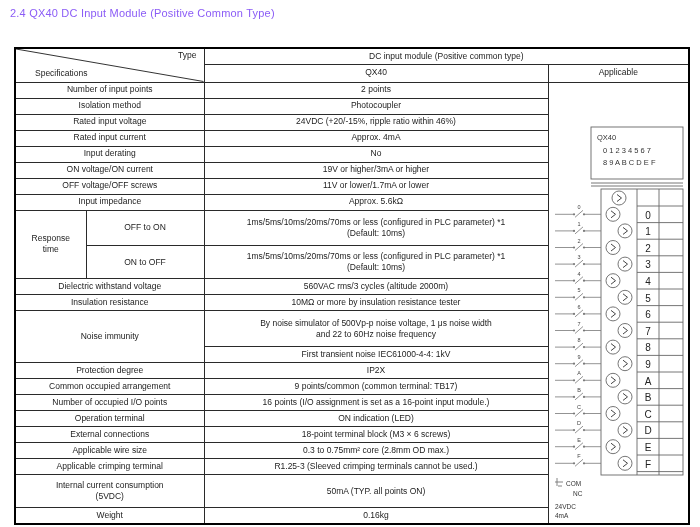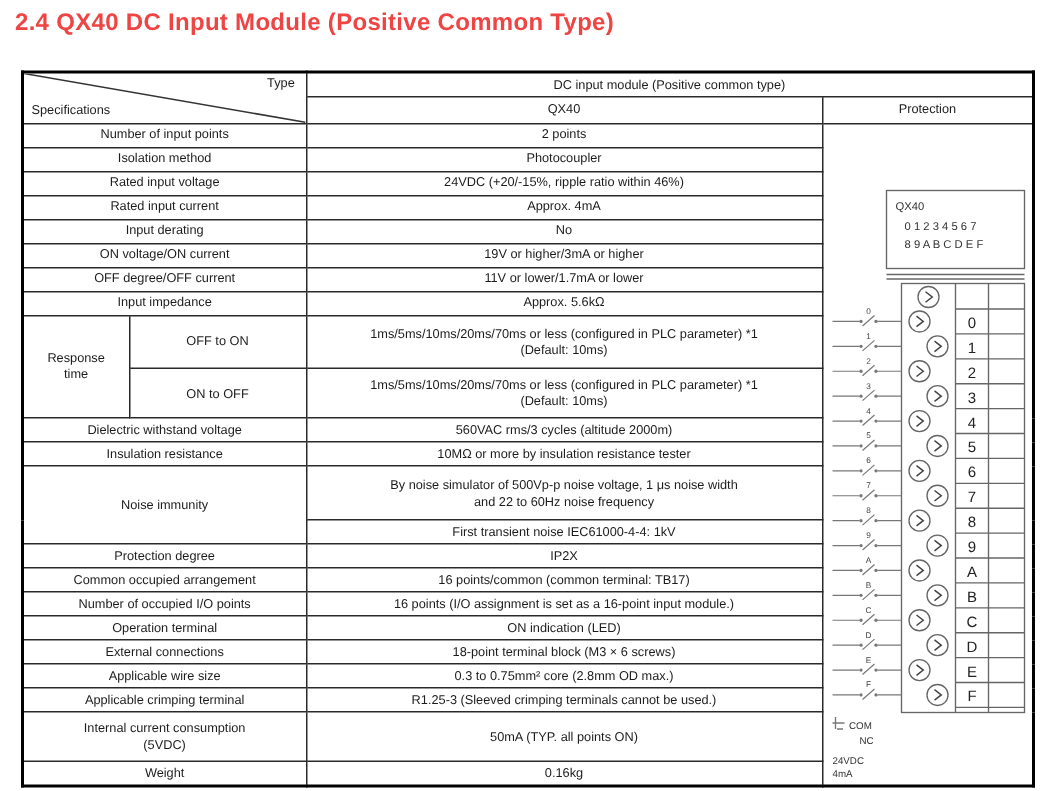--- a/index.html
+++ b/index.html
@@ -1,25 +1,25 @@
 <!DOCTYPE html>
 <html><head>
 <meta charset="utf-8">
 <style>
   html,body{margin:0;padding:0;background:#ffffff;}
   body{width:700px;height:527px;overflow:hidden;font-family:"Liberation Sans",sans-serif;color:#1c1c1c;}
-  .page-title{font-size:16px;font-weight:700;color:#ef4444;margin:7px 0 0 10px;letter-spacing:.2px;}
+  .page-title{font-size:11px;font-weight:400;color:#8b5cf6;margin:7px 0 0 10px;letter-spacing:.2px;}
   table.spec{border-collapse:collapse;table-layout:fixed;position:absolute;left:14px;top:47px;width:674px;border:2px solid #000;}
   table.spec td{border:1px solid #2a2a2a;font-size:8.5px;line-height:1.3;text-align:center;padding:0 2px;vertical-align:middle;overflow:hidden;}
   tr.h1{height:16px;} tr.h2{height:18px;} tr.r1{height:16px;} tr.r2{height:33px;}
   td.hdr{border-bottom:2px solid #000;}
   td.diagcell{position:relative;padding:0;border-bottom:2px solid #000;}
   .diagline{position:absolute;left:0;top:0;width:100%;height:100%;}
   .type-lab{position:absolute;top:1px;right:7px;font-size:8.5px;}
-  .spec-lab{position:absolute;bottom:2px;left:5px;font-size:8.5px;}
+  .spec-lab{position:absolute;bottom:2px;left:19px;font-size:8.5px;}
   .wrapnarrow{display:inline-block;max-width:50px;}
   td.app-cell{vertical-align:top;padding:0;}
   .dt{font-size:7.5px;fill:#333;font-family:"Liberation Sans",sans-serif;}
   .tl{font-size:10px;fill:#222;font-family:"Liberation Sans",sans-serif;}
   .wl{font-size:5.5px;fill:#444;font-family:"Liberation Sans",sans-serif;}
   .bt{font-size:6.5px;fill:#333;font-family:"Liberation Sans",sans-serif;}
 </style>
 </head>
 <body>
 
@@ -38,21 +38,21 @@
       <svg class="diagline" viewBox="0 0 100 100" preserveAspectRatio="none">
             <line x1="0" y1="0" x2="100" y2="100" stroke="#333" stroke-width="1" vector-effect="non-scaling-stroke"></line>
           </svg>
       <span class="type-lab">Type</span>
       <span class="spec-lab">Specifications</span>
     </td>
     <td colspan="2">DC input module (Positive common type)</td>
   </tr>
   <tr class="h2">
     <td class="hdr">QX40</td>
-    <td class="hdr">Protection</td>
+    <td class="hdr">Applicable</td>
   </tr>
 
   <tr class="r1">
     <td colspan="2">Number of input points</td>
     <td>2 points</td>
     <td class="app-cell" rowspan="23">
       <svg id="diag" width="139" height="437" viewBox="0 0 139 437">
         <g stroke="#666" fill="none" stroke-width="0.9">
           <rect x="40" y="44" width="92" height="52"></rect>
           <line x1="40" y1="100" x2="132" y2="100"></line>
@@ -257,21 +257,21 @@
       </tr>
   <tr class="r1">
         <td colspan="2">Input derating</td>
         <td>No</td>
       </tr>
   <tr class="r1">
         <td colspan="2">ON voltage/ON current</td>
         <td>19V or higher/3mA or higher</td>
       </tr>
   <tr class="r1">
-        <td colspan="2">OFF degree/OFF current</td>
+        <td colspan="2">OFF voltage/OFF screws</td>
         <td>11V or lower/1.7mA or lower</td>
       </tr>
   <tr class="r1">
         <td colspan="2">Input impedance</td>
         <td>Approx. 5.6kΩ</td>
       </tr>
 
   <tr class="r2">
     <td rowspan="2"><span class="wrapnarrow">Response time</span></td>
     <td>OFF to ON</td>
@@ -307,21 +307,21 @@
   <tr class="r1">
         <td>First transient noise IEC61000-4-4: 1kV</td>
       </tr>
 
   <tr class="r1">
         <td colspan="2">Protection degree</td>
         <td>IP2X</td>
       </tr>
   <tr class="r1">
         <td colspan="2">Common occupied arrangement</td>
-        <td>16 points/common (common terminal: TB17)</td>
+        <td>9 points/common (common terminal: TB17)</td>
       </tr>
   <tr class="r1">
         <td colspan="2">Number of occupied I/O points</td>
         <td>16 points (I/O assignment is set as a 16-point input module.)</td>
       </tr>
   <tr class="r1">
         <td colspan="2">Operation terminal</td>
         <td>ON indication (LED)</td>
       </tr>
   <tr class="r1">

